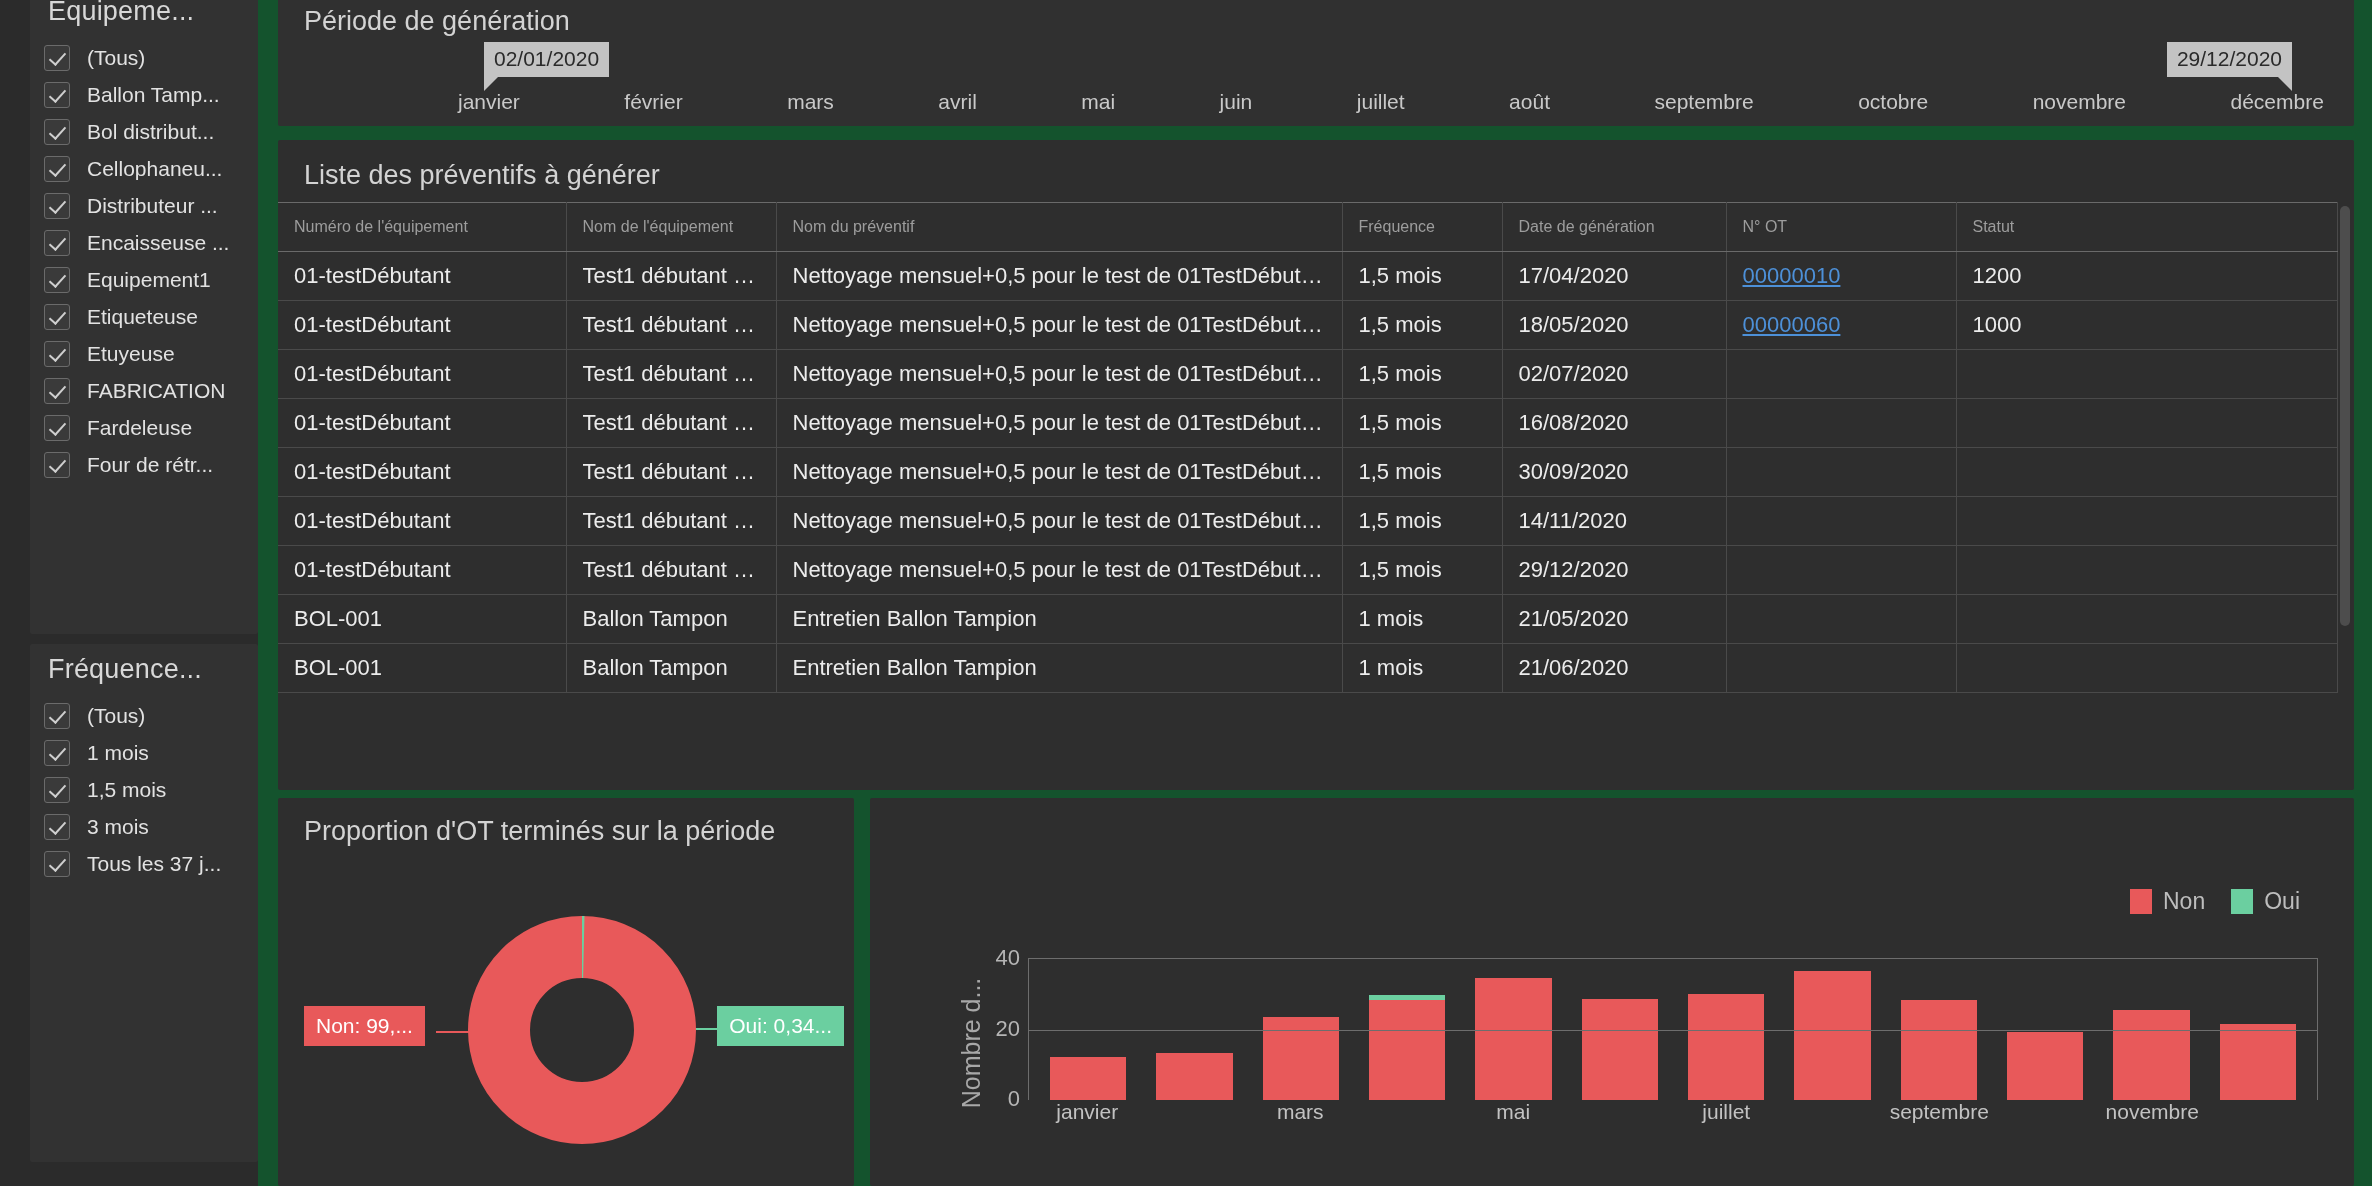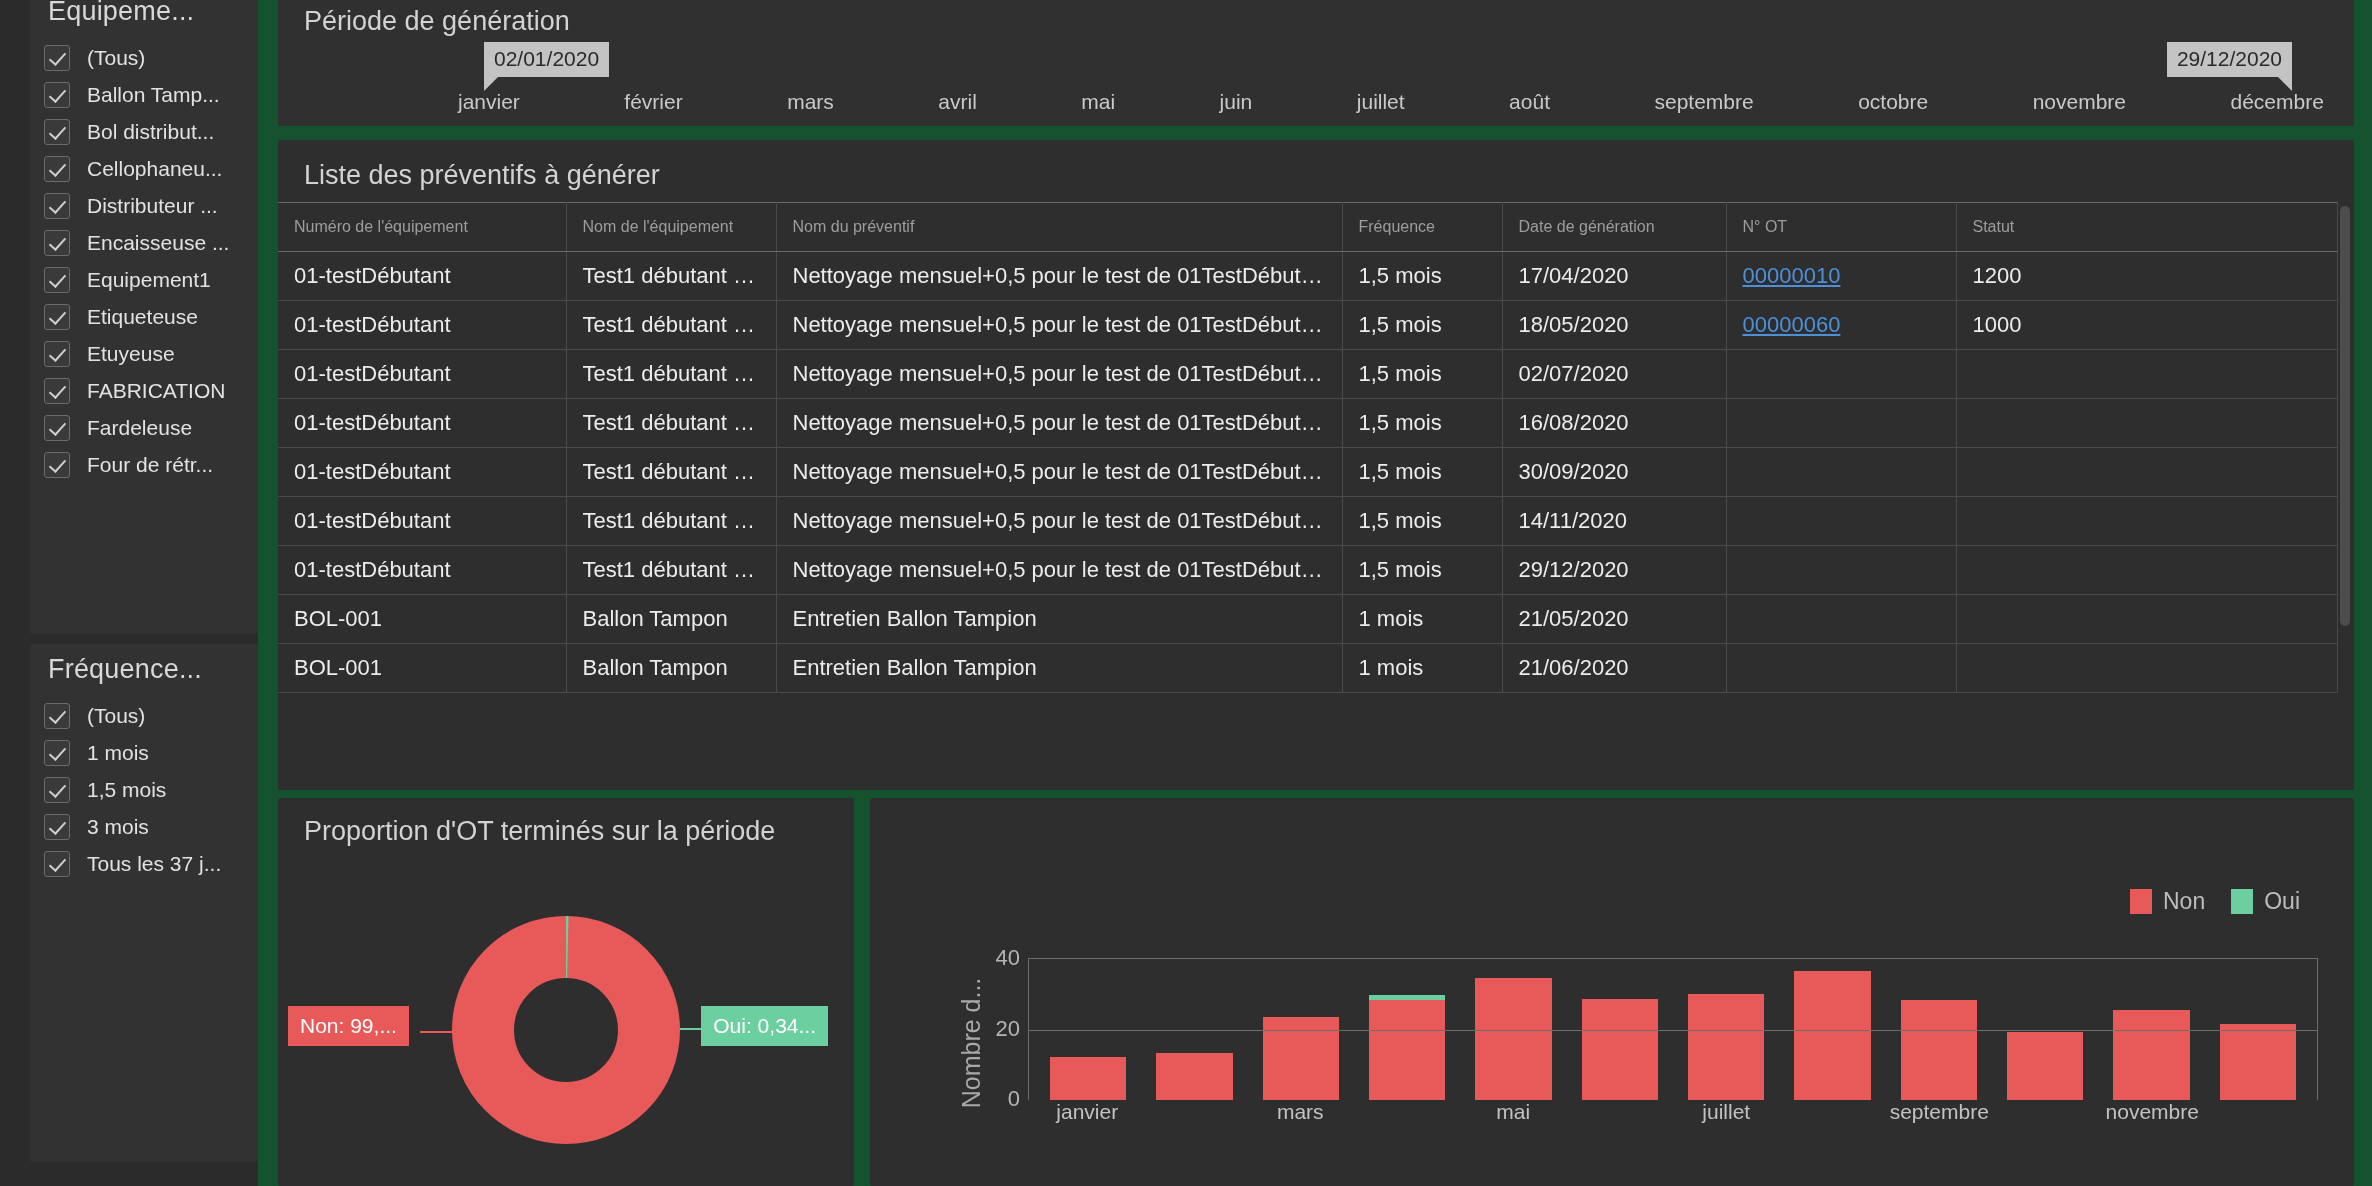--- a/index.html
+++ b/index.html
@@ -89,21 +89,21 @@
   td a.ot { color: #4d90d8; text-decoration: underline; }
   .col-0 { width: 288px; } .col-1 { width: 210px; } .col-2 { width: 566px; }
   .col-3 { width: 160px; } .col-4 { width: 224px; } .col-5 { width: 230px; }
   .col-6 { width: 381px; margin-top: 40px; }
 
   
   #donut-panel { left: 20px; top: 798px; width: 576px; height: 388px; background: #2e2e2e; }
   #bar-panel   { left: 612px; top: 798px; width: 1484px; height: 388px; background: #2e2e2e; }
   #donut-panel .panel-title, #bar-panel .panel-title { padding: 18px 0 0 26px; font-size: 27px; }
 
-  .donut-wrap { position: absolute; left: 0; top: 52px; width: 100%; height: 336px; }
+  .donut-wrap { position: absolute; left: 16px; top: 52px; width: 100%; height: 336px; }
   .pie-label {
     position: absolute; font-size: 21px; color: #fff; padding: 8px 12px; white-space: nowrap;
   }
   #pie-label-non { left: 10px; top: 156px; background: #e8595a; }
   #pie-label-oui { right: 26px; top: 156px; background: #6bcfa0; }
   .leader { position: absolute; height: 2px; }
   #leader-left  { left: 142px; top: 181px; width: 76px; background: #e8595a; }
   #leader-right { right: 110px; top: 178px; width: 76px; background: #6bcfa0; }
 
   .bar-legend {

